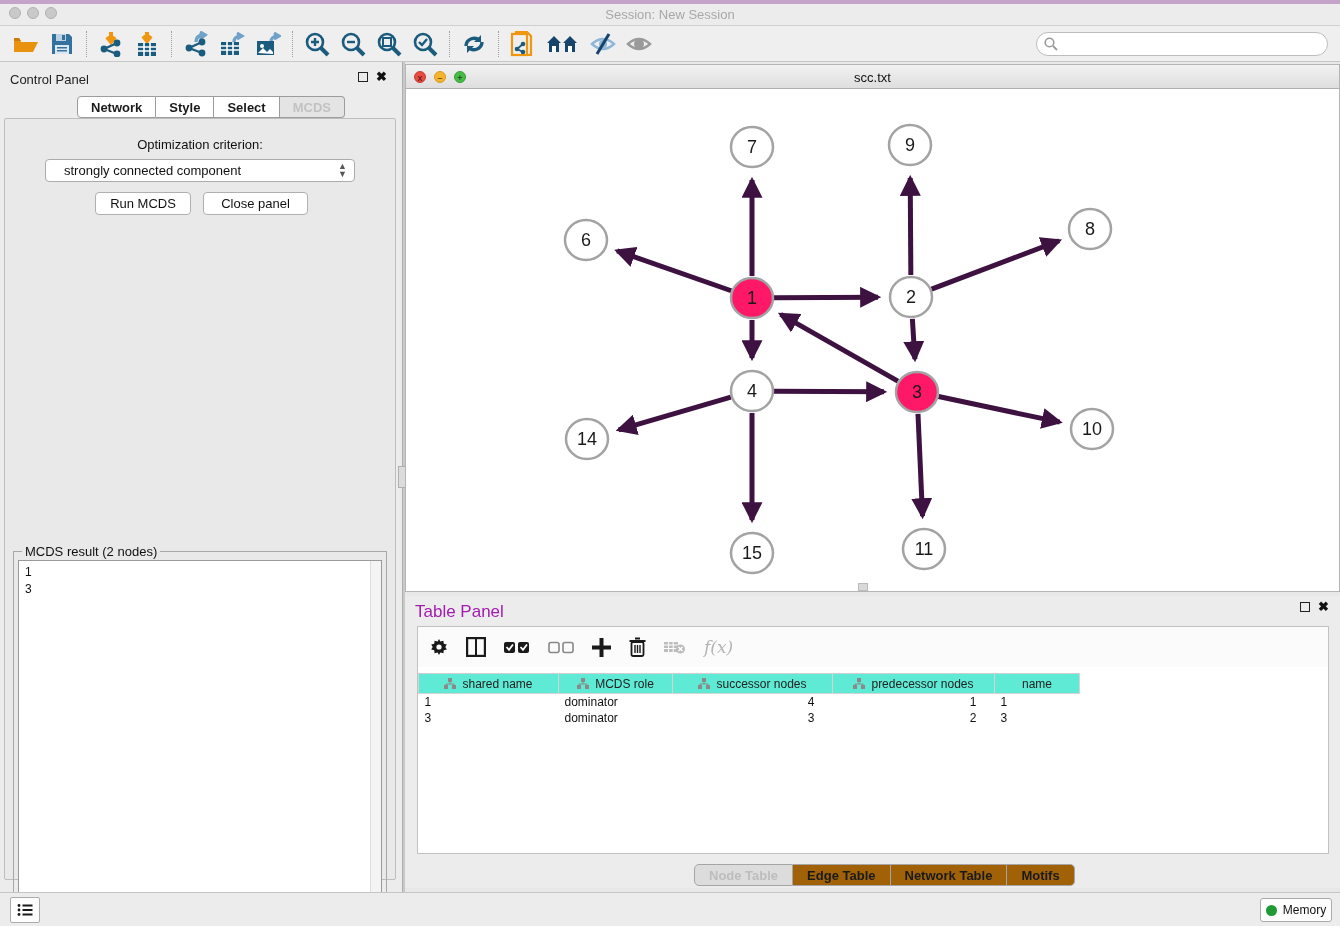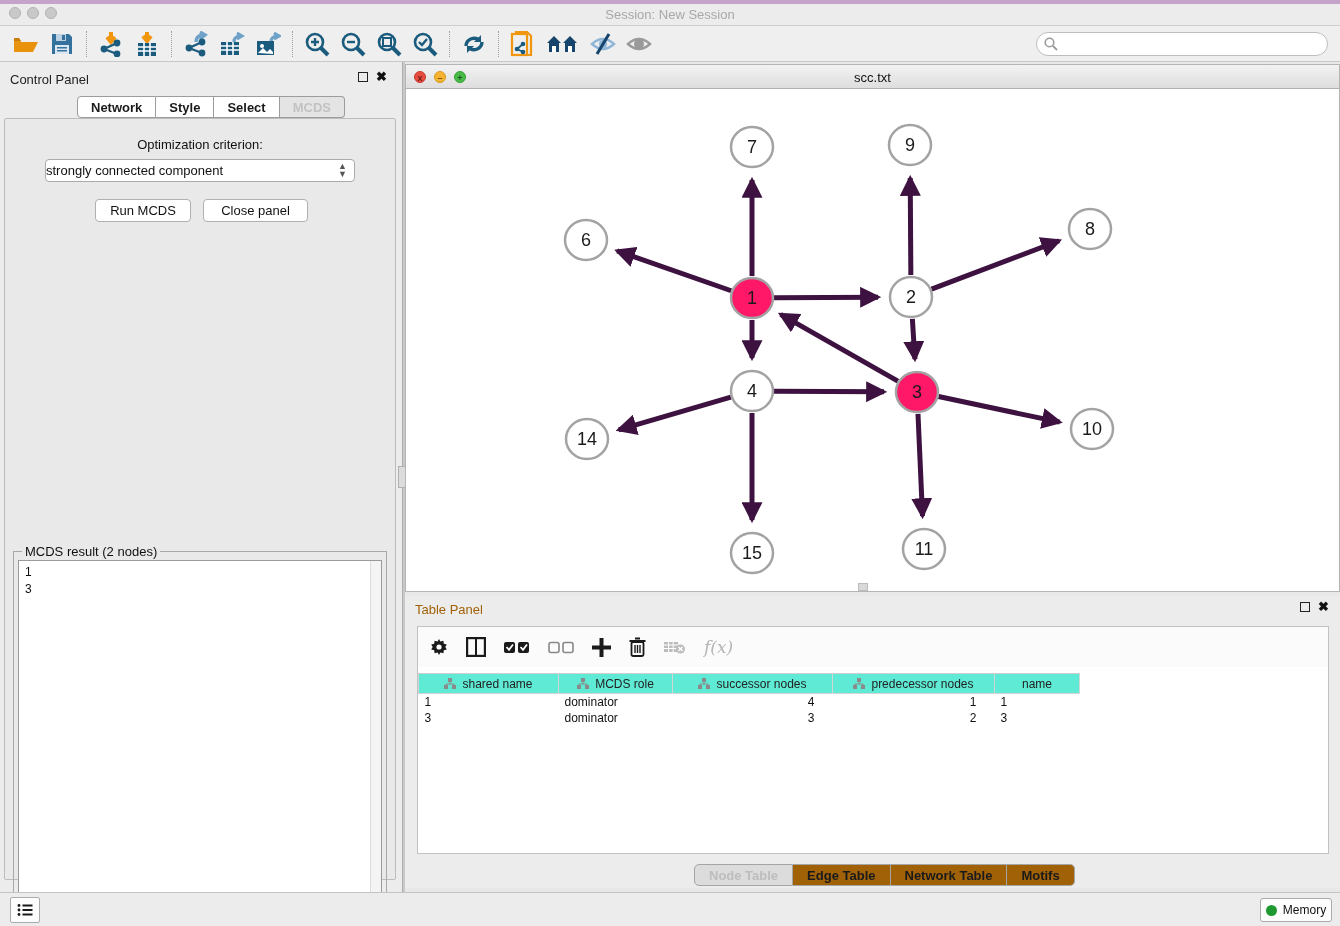--- a/index.html
+++ b/index.html
@@ -27,23 +27,23 @@
   .panel-btns { position:absolute; display:flex; gap:8px; align-items:center; }
   .float-box { width:10px; height:10px; border:1.5px solid #222; }
   .close-x { font-size:13px; font-weight:bold; color:#111; line-height:10px; }
   #cp-tabs { position:absolute; left:77px; top:34px; display:flex; }
   .tab { height:22px; padding:0 13px; background:#fff; border:1px solid #9c9c9c; border-left:none; font-size:13px; font-weight:bold; color:#1a1a1a; display:flex; align-items:center; }
   .tab:first-child { border-left:1px solid #9c9c9c; border-radius:4px 0 0 4px; }
   .tab:last-child { border-radius:0 4px 4px 0; }
   .tab.active { background:#e4e4e4; color:#c2c2c2; }
   #cp-body { position:absolute; left:4px; top:56px; width:392px; height:762px; background:#e9e9e9; border:1px solid #bdbdbd; border-radius:2px; }
   #opt-label { position:absolute; left:0; top:18px; width:100%; text-align:center; font-size:13px; color:#111; }
-  #opt-select { position:absolute; left:40px; top:40px; width:310px; height:23px; background:#fff; border:1px solid #ababab; border-radius:4px; font-size:13px; color:#111; display:flex; align-items:center; padding-left:0; }
+  #opt-select { position:absolute; left:40px; top:40px; width:310px; height:23px; background:#fff; border:1px solid #ababab; border-radius:4px; font-size:13px; color:#111; display:flex; align-items:center; padding-left:18px; }
   #opt-stepper { position:absolute; right:7px; top:2px; display:flex; flex-direction:column; line-height:8px; color:#555; font-size:9px; }
-  .cp-btn { position:absolute; top:80px; height:23px; background:#fff; border:1px solid #b0b0b0; border-radius:4px; font-size:13px; color:#111; display:flex; align-items:center; justify-content:center; }
+  .cp-btn { position:absolute; top:73px; height:23px; background:#fff; border:1px solid #b0b0b0; border-radius:4px; font-size:13px; color:#111; display:flex; align-items:center; justify-content:center; }
   #run-btn { left:90px; width:96px; }
   #close-btn { left:198px; width:105px; }
   #result-group { position:absolute; left:8px; top:432px; width:374px; height:378px; border:1px solid #a8a8a8; }
   #result-legend { position:absolute; left:8px; top:-8px; background:#e9e9e9; padding:0 3px; font-size:13px; color:#111; }
   #result-box { position:absolute; left:4px; top:8px; width:364px; height:364px; background:#fff; border:1px solid #9a9a9a; font-size:12px; color:#111; padding:3px 6px; white-space:pre-line; line-height:17px; }
   #result-scroll { position:absolute; right:0; top:0; width:11px; height:100%; background:#f4f4f4; border-left:1px solid #ddd; }
 
   
   #v-splitter { left:402px; top:62px; width:3px; height:830px; background:#c9c9c9; border-left:1px solid #aeaeae; }
   #v-grip { left:398px; top:466px; width:10px; height:22px; background:#dcdcdc; border:1px solid #b0b0b0; }
@@ -51,21 +51,21 @@
   
   #net-window { left:405px; top:64px; width:935px; height:528px; background:#fff; border:1px solid #b5b5b5; }
   #net-titlebar { position:absolute; left:0; top:0; width:100%; height:24px; background:linear-gradient(#f2f2f2,#dedede); border-bottom:1px solid #b0b0b0; }
   .net-dot { position:absolute; top:6px; width:12px; height:12px; border-radius:50%; font-size:9px; font-weight:bold; text-align:center; line-height:12px; color:rgba(0,0,0,.55); }
   #net-title { position:absolute; top:5px; left:0; width:100%; text-align:center; font-size:13px; color:#111; }
   #graph-svg { position:absolute; left:0; top:24px; }
   #h-thumb { left:858px; top:583px; width:10px; height:8px; background:#d9d9d9; border:1px solid #bcbcbc; }
 
   
   #table-panel { left:405px; top:596px; width:935px; height:292px; background:#ececec; }
-  #tp-header { position:absolute; left:10px; top:6px; font-size:13px; color:#a16207;text-align:right; }
+  #tp-header { position:absolute; left:10px; top:6px; font-size:17px; color:#a21caf;text-align:right; }
   #tp-inner { position:absolute; left:12px; top:30px; width:912px; height:228px; background:#fff; border:1px solid #c2c2c2; }
   #tp-toolbar { position:absolute; left:0; top:0; width:100%; height:40px; background:#fbfbfb; display:flex; align-items:center; padding-left:12px; gap:18px; }
   .tpt-icon { display:flex; align-items:center; justify-content:center; }
   #fx-label { font-family:"DejaVu Serif", serif; font-style:italic; font-size:17px; color:#b4b4b4; }
   #tp-table { position:absolute; left:0; top:46px; width:100%; border-collapse:collapse; font-size:12px; }
   #tp-table th { background:#5eead4; border:1px solid #d4d4d4; border-top:1px solid #cfcfcf; height:20px; font-weight:normal; color:#222; font-size:12px; }
   #tp-table th .th-wrap { display:flex; align-items:center; justify-content:center; gap:6px; }
   #tp-table td { height:16px; padding:0 6px; color:#111; }
   #tp-table td.r { text-align:right; padding-right:18px; }
   #tp-tabs { position:absolute; left:289px; top:268px; display:flex; }

